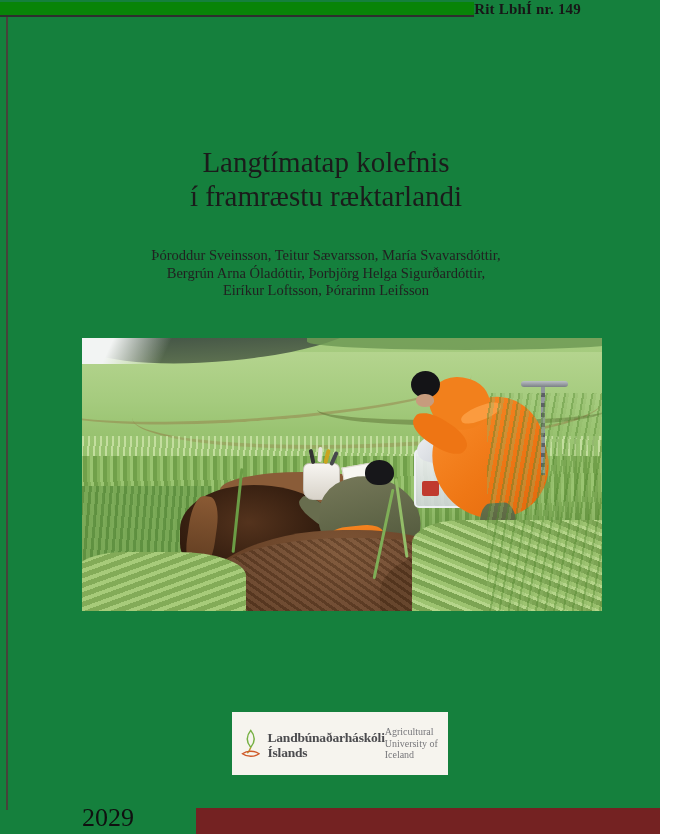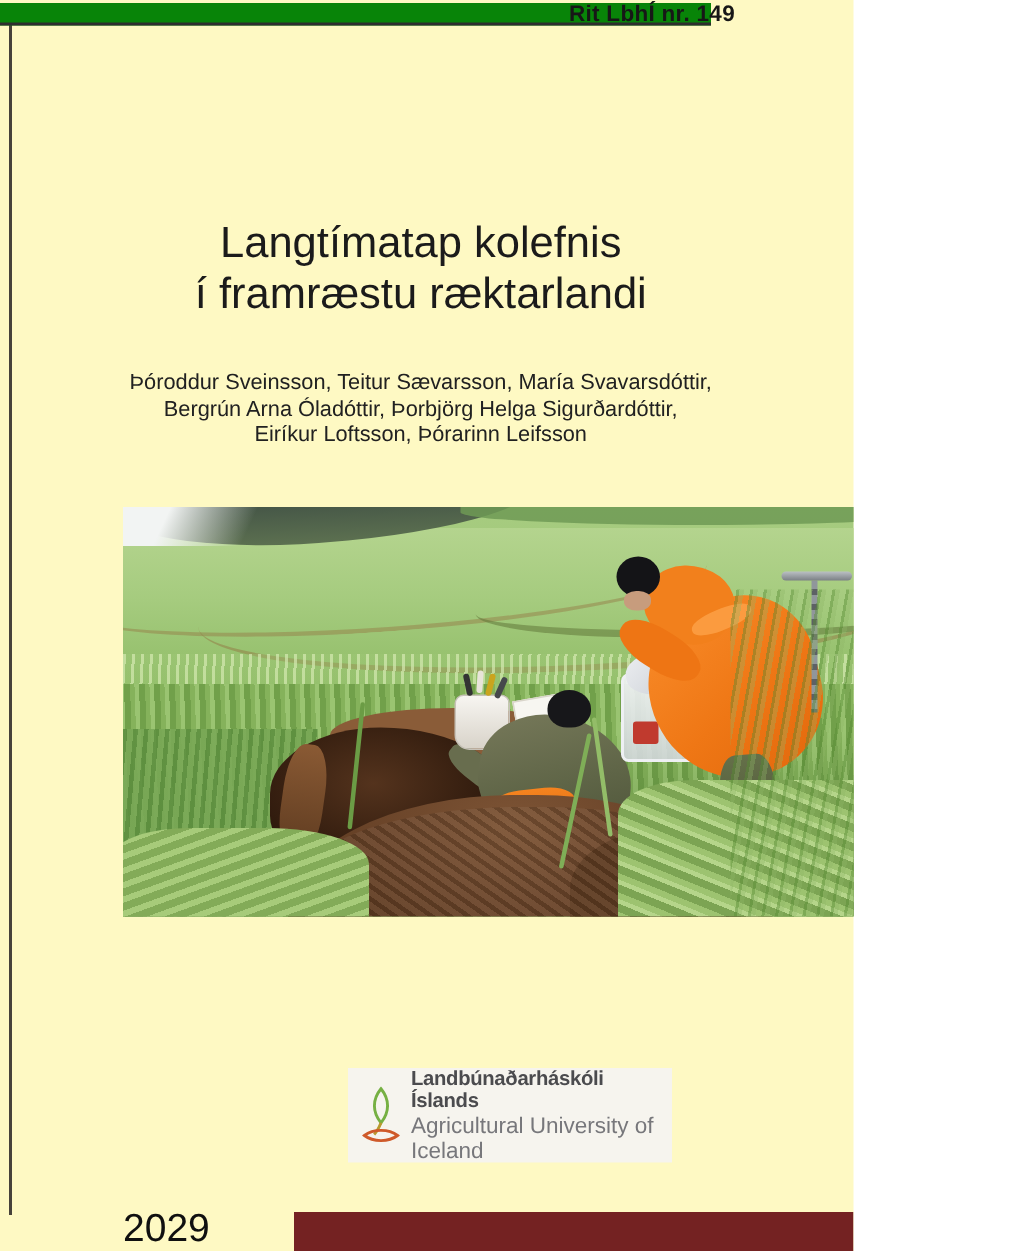--- a/index.html
+++ b/index.html
@@ -1,17 +1,17 @@
 <!DOCTYPE html>
 <html><head>
 <meta charset="utf-8">
 <style>
   html,body{margin:0;padding:0;background:#ffffff;}
-  .page{position:relative;width:569px;height:834px;background:#fef9c3;overflow:hidden;
-        font-family:Liberation Sans, sans-serif;color:#1c1c1c;}
+  .page{position:relative;width:660px;height:834px;background:#15803d;overflow:hidden;
+        font-family:Liberation Serif, serif;color:#1c1c1c;}
   .abs{position:absolute;}
 
   
   .page-edge-right{left:675px;right:0;top:0;bottom:0;background:linear-gradient(90deg,#efede9,#d6d3cd);}
   .page-border-right{left:673px;top:0;bottom:24px;width:2px;background:#47423a;}
   .page-border-left{left:6px;top:15px;bottom:24px;width:2px;background:#47423a;}
   .green-bar{left:0;top:2px;width:474px;height:13px;border-bottom:2px solid #2e2e2e;}
   .report-number{top:1px;right:79px;font-size:15px;font-weight:600;color:#171717;letter-spacing:.2px;}
 
   .title{left:0;right:8px;top:145px;text-align:center;font-size:29px;line-height:34px;color:#1b1b1b;}
@@ -83,23 +83,23 @@
           background:repeating-linear-gradient(35deg,rgba(0,0,0,.14) 0 3px,rgba(255,255,255,.05) 3px 7px);}
   .ph-blade{width:3px;background:#7fae57;border-radius:2px;}
   .ph-blade1{left:300px;top:150px;height:92px;transform:rotate(12deg);}
   .ph-blade2{left:318px;top:140px;height:80px;transform:rotate(-8deg);background:#93bd68;}
   .ph-blade3{left:154px;top:130px;height:85px;transform:rotate(6deg);background:#6b9c45;}
   .ph-frontgrass-right{left:405px;top:55px;width:115px;height:218px;
           background:repeating-linear-gradient(100deg,rgba(72,120,44,0) 0 4px,rgba(88,140,52,.45) 4px 6px,rgba(142,182,102,.35) 6px 9px);}
 
   
   .logo{left:232px;top:712px;width:216px;height:63px;background:#f6f4ee;display:flex;align-items:center;gap:7px;padding-left:9px;box-sizing:border-box;}
-  .logo-text{display:flex;flex-direction:column;align-items:flex-start;line-height:1.15;}
+  .logo-text{display:flex;align-items:flex-end;line-height:1.15;}
   .logo-name{font-size:13.5px;font-weight:700;color:#4b4b4e;letter-spacing:-.2px;}
-  .logo-sub{font-size:15px;color:#77777b;}
+  .logo-sub{font-size:10px;color:#77777b;}
 
   .year{left:82px;top:803px;font-size:26px;color:#101010;}
   .maroon-bar{left:196px;right:0;top:808px;height:26px;z-index:5;}
 </style>
 </head>
 <body>
 
 <div class="page">
 
   <div class="abs page-edge-right"></div>

